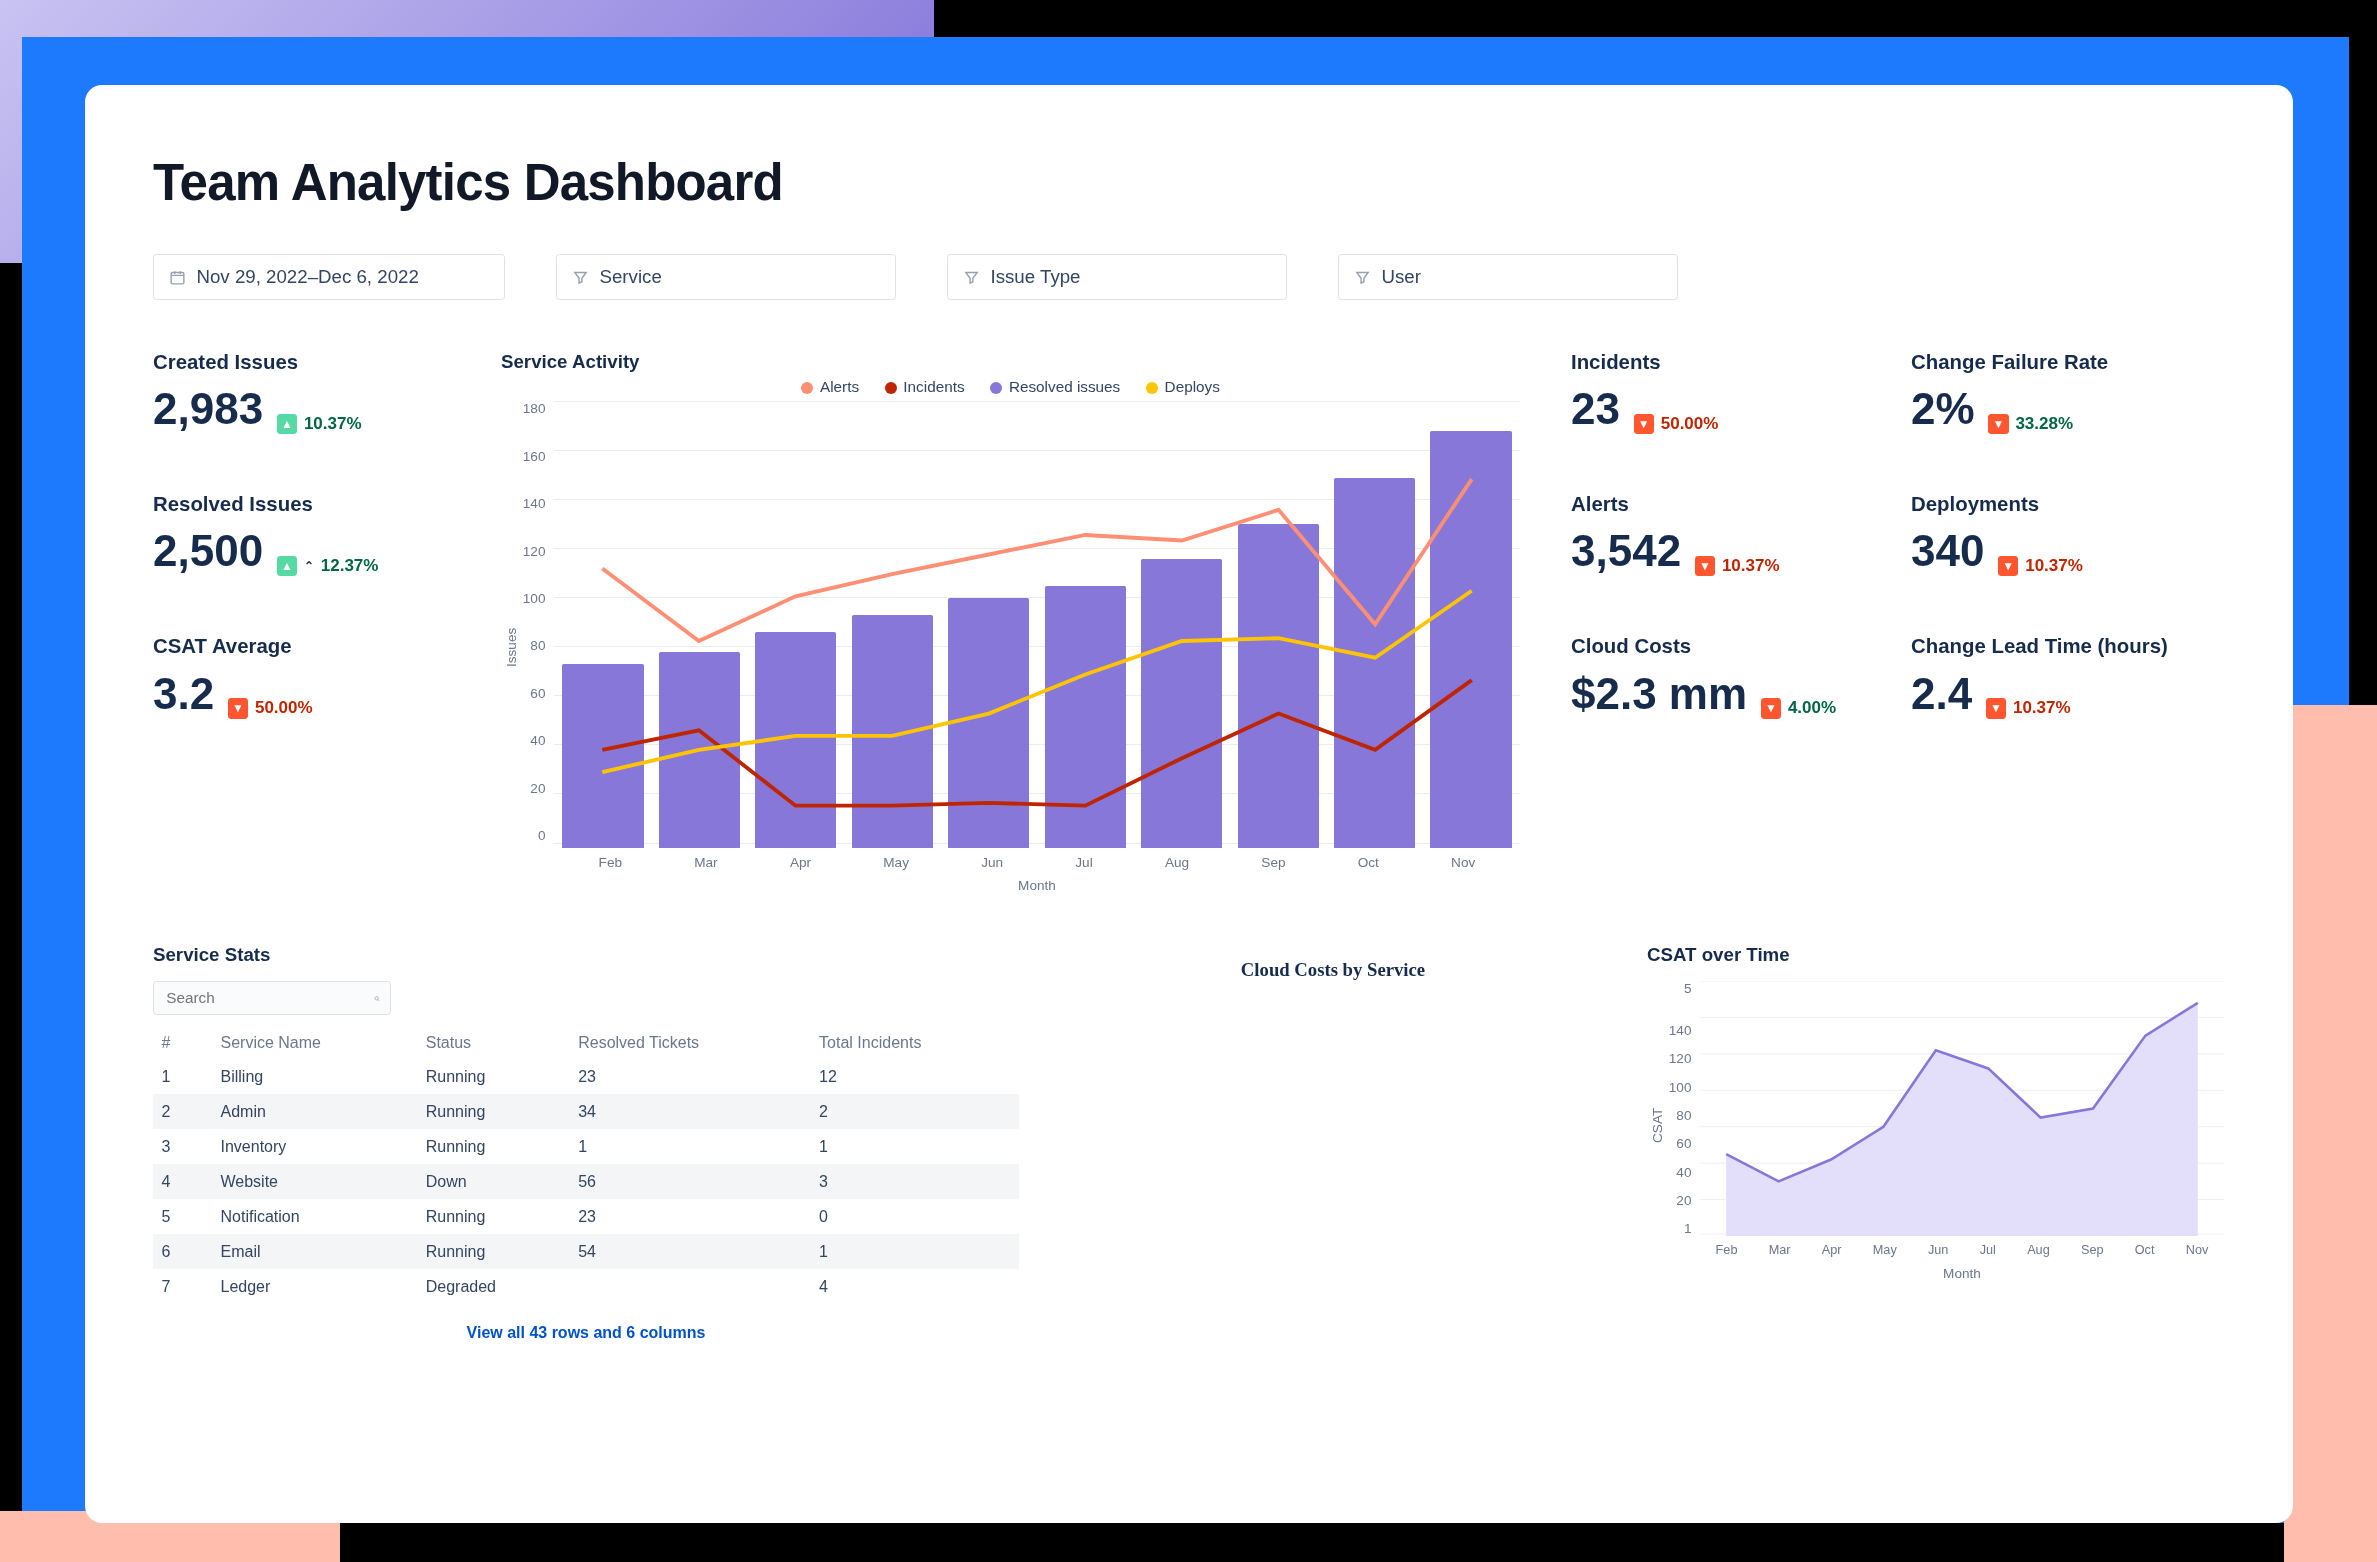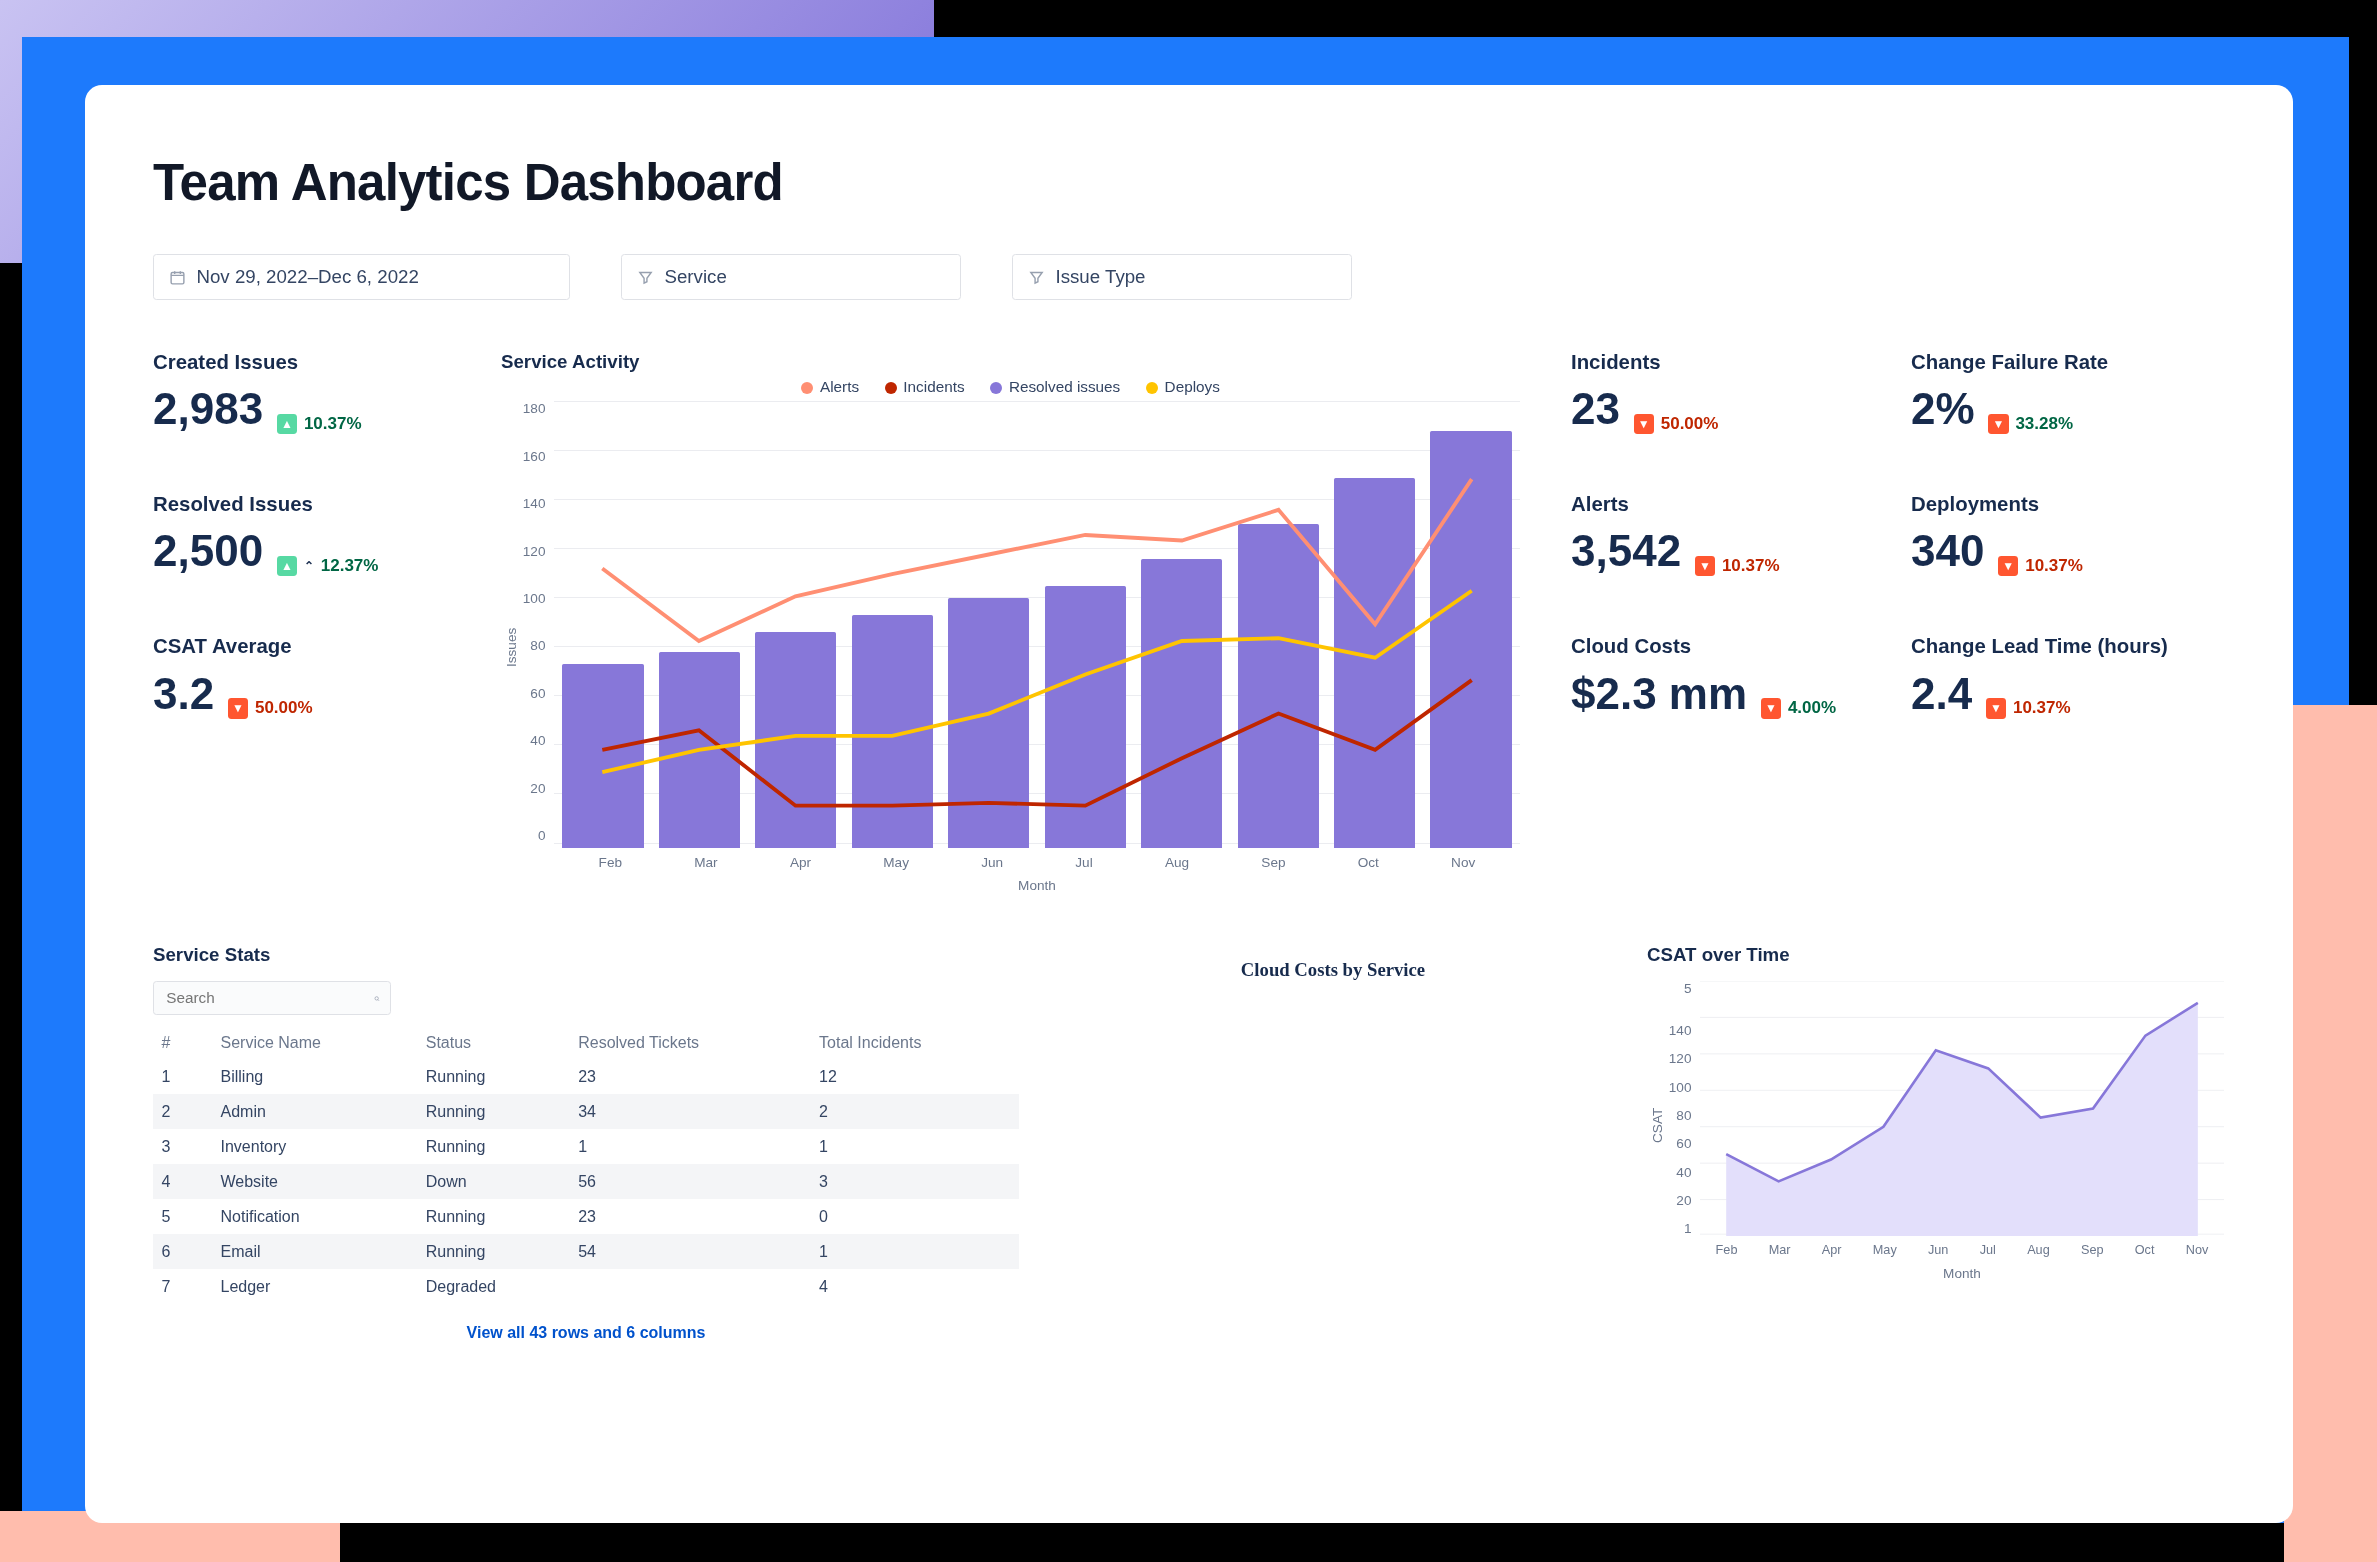--- a/index.html
+++ b/index.html
@@ -50,21 +50,21 @@
   h1.page-title { margin:0 0 42px 0; font-size:51px; font-weight:700; color:#111827; letter-spacing:-0.8px;}
 
   
   .filters { display:flex; gap:51px; margin-bottom:51px; }
   .filter {
     height:46px; border:0.8px solid var(--gray-border); border-radius:3.4px;
     display:flex; align-items:center; gap:10.2px; padding:0 15.3px;
     font-size:18.7px; color:var(--navy-light); background:#fff;
     cursor:pointer;
   }
-  .filter.date { width:417px; }
+  .filter.date { width:352px; }
   .filter.sel  { width:340px; }
   .filter svg, .filter .ico { width:17px; height:17px; color:#97A0AF; flex-shrink:0; }
 
   
   .grid-top { display:grid;
     grid-template-columns: 297px 1019px 289px 306px;
     column-gap: 51px; align-items:start; }
 
   .kpi-stack { display:flex; flex-direction:column; gap:59px; }
   .kpi .label { font-size:20.4px; font-weight:600; color:var(--navy); margin-bottom:10.2px;}
@@ -158,20 +158,26 @@
       <svg class="ico" viewBox="0 0 24 24" fill="none" stroke="currentColor" stroke-width="2">
           <path d="M4 5h16l-6 8v5l-4 2v-7L4 5z"></path>
         </svg>
       <span>Service</span>
     </div>
     <div class="filter sel">
       <svg class="ico" viewBox="0 0 24 24" fill="none" stroke="currentColor" stroke-width="2">
           <path d="M4 5h16l-6 8v5l-4 2v-7L4 5z"></path>
         </svg>
       <span>Issue Type</span>
+    </div>
+    <div class="filter sel">
+      <svg class="ico" viewBox="0 0 24 24" fill="none" stroke="currentColor" stroke-width="2">
+          <path d="M4 5h16l-6 8v5l-4 2v-7L4 5z"></path>
+        </svg>
+      <span>User</span>
     </div>
   </div>
 
   <div class="grid-top">
 
     <div class="kpi-stack" id="kpi-left">
         <div class="kpi">
           <div class="label">Created Issues</div>
           <div class="valrow">
             <span class="val">2,983</span>

